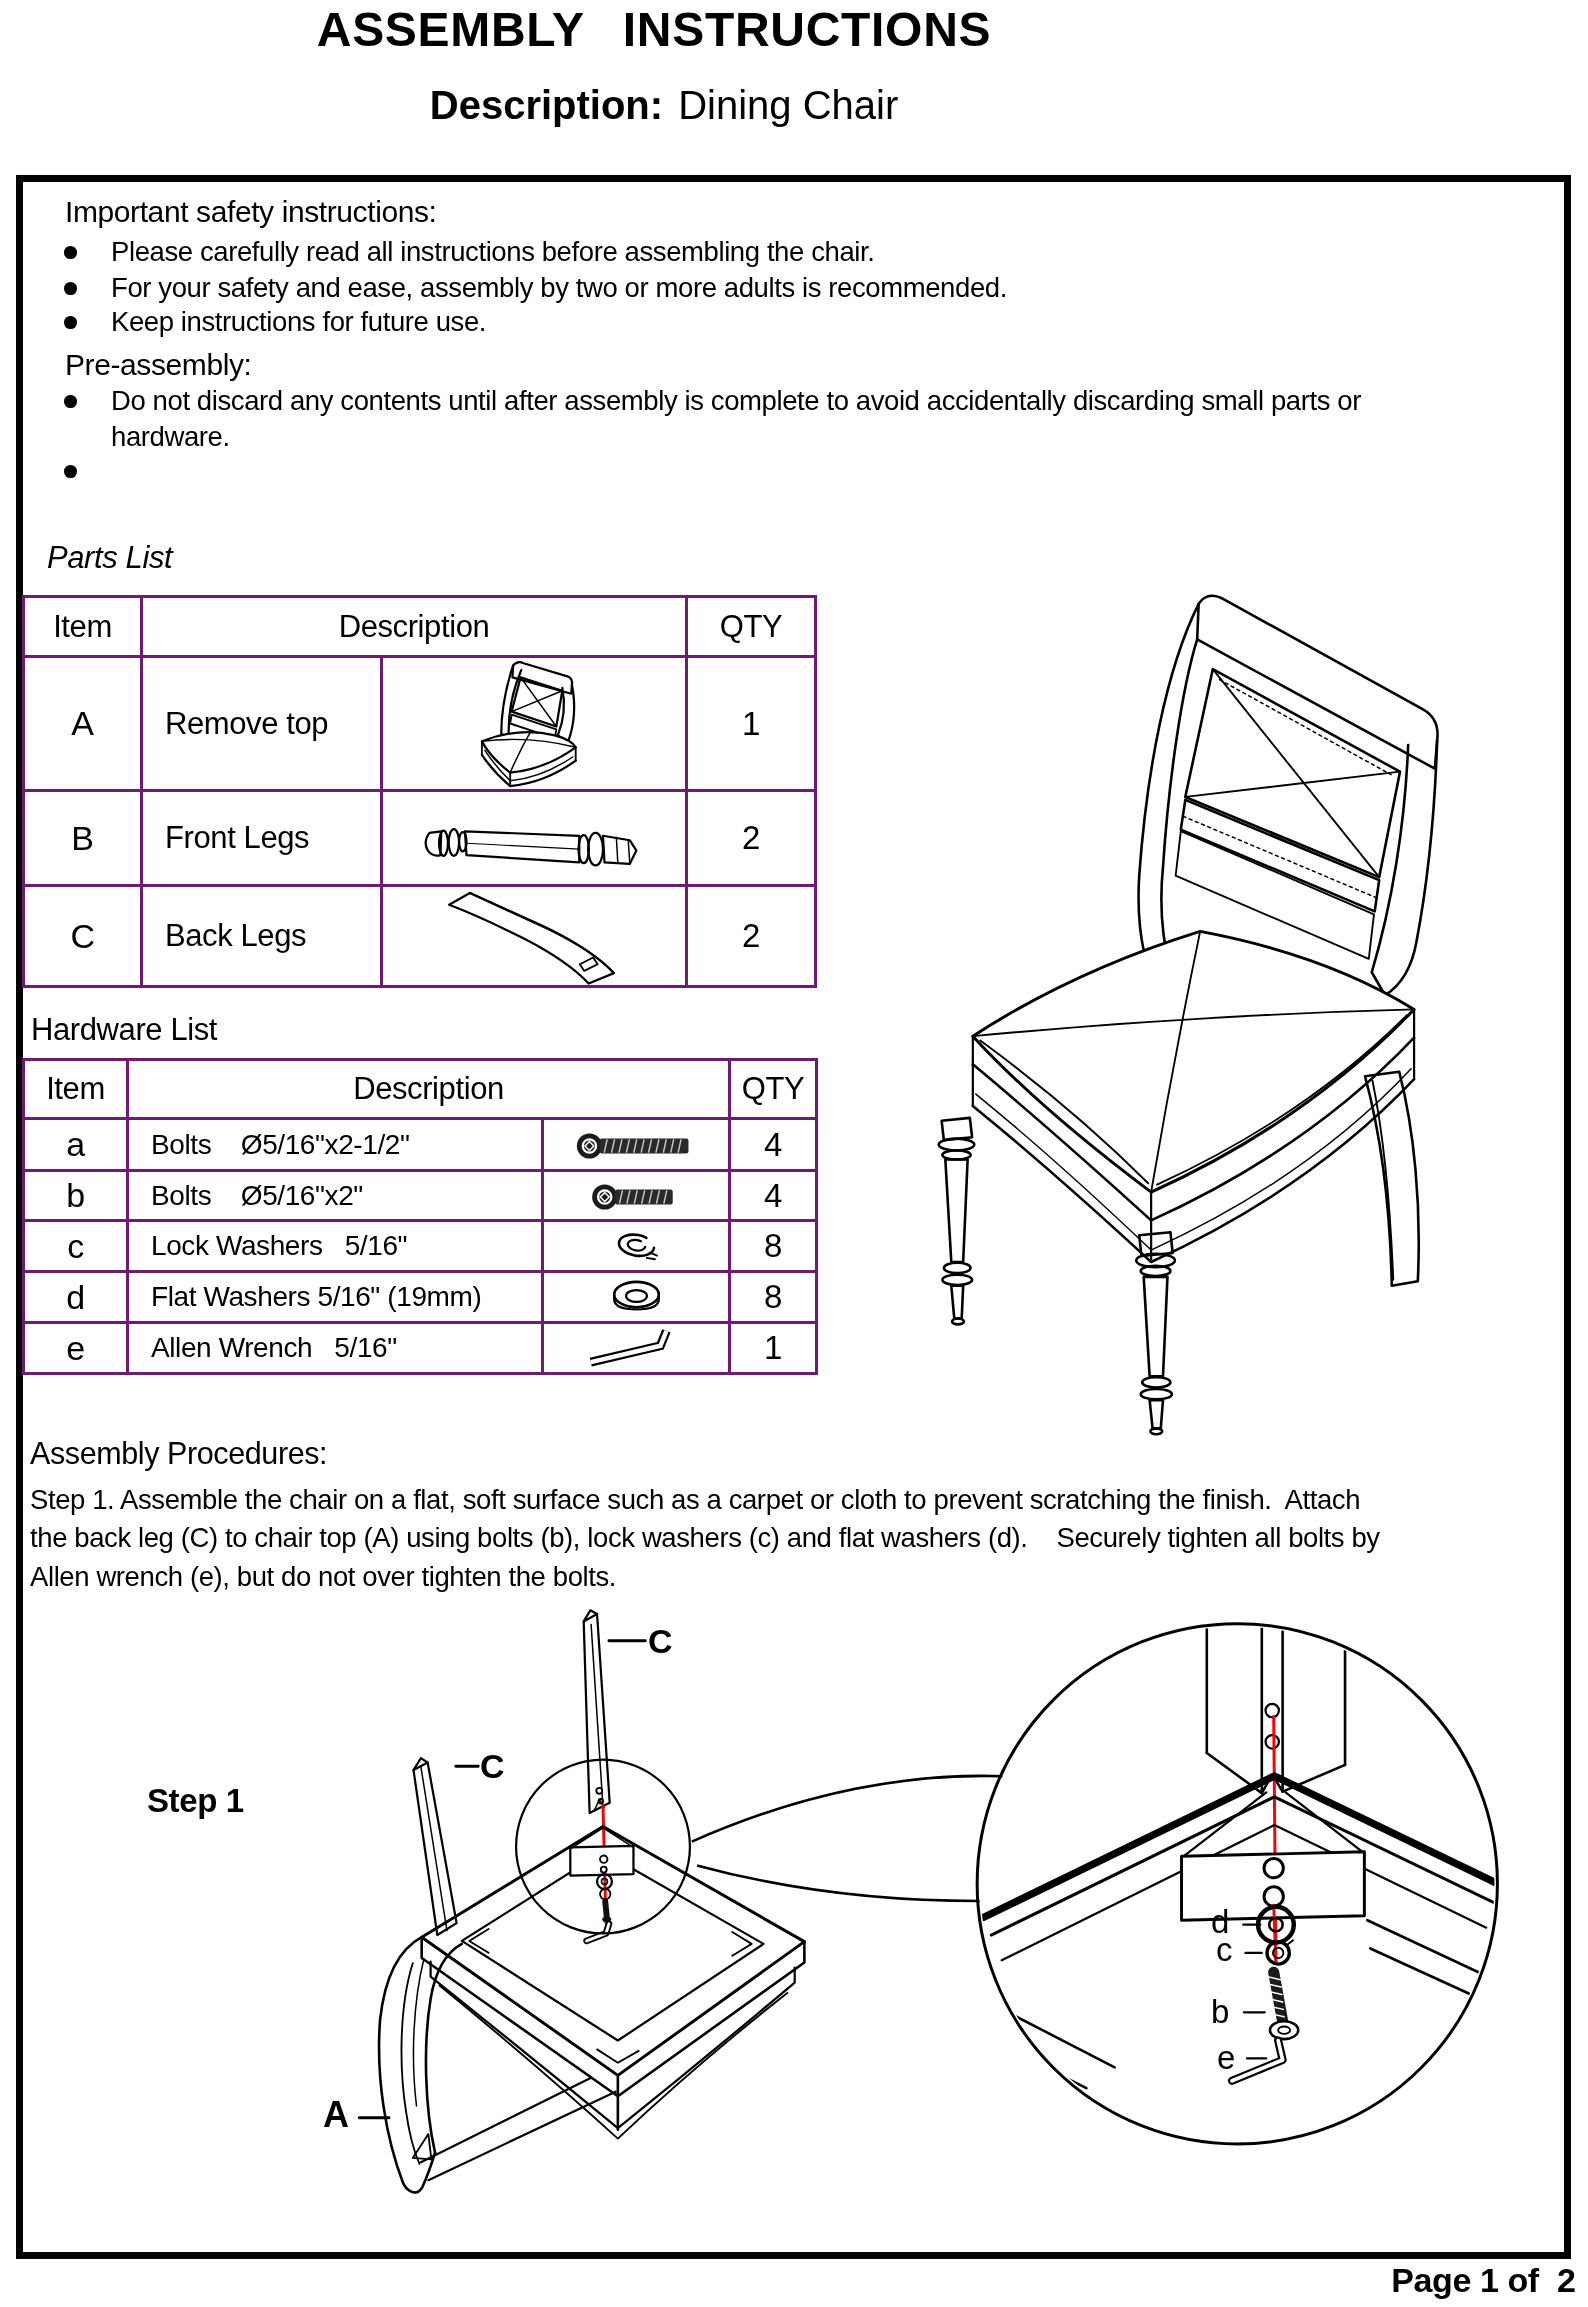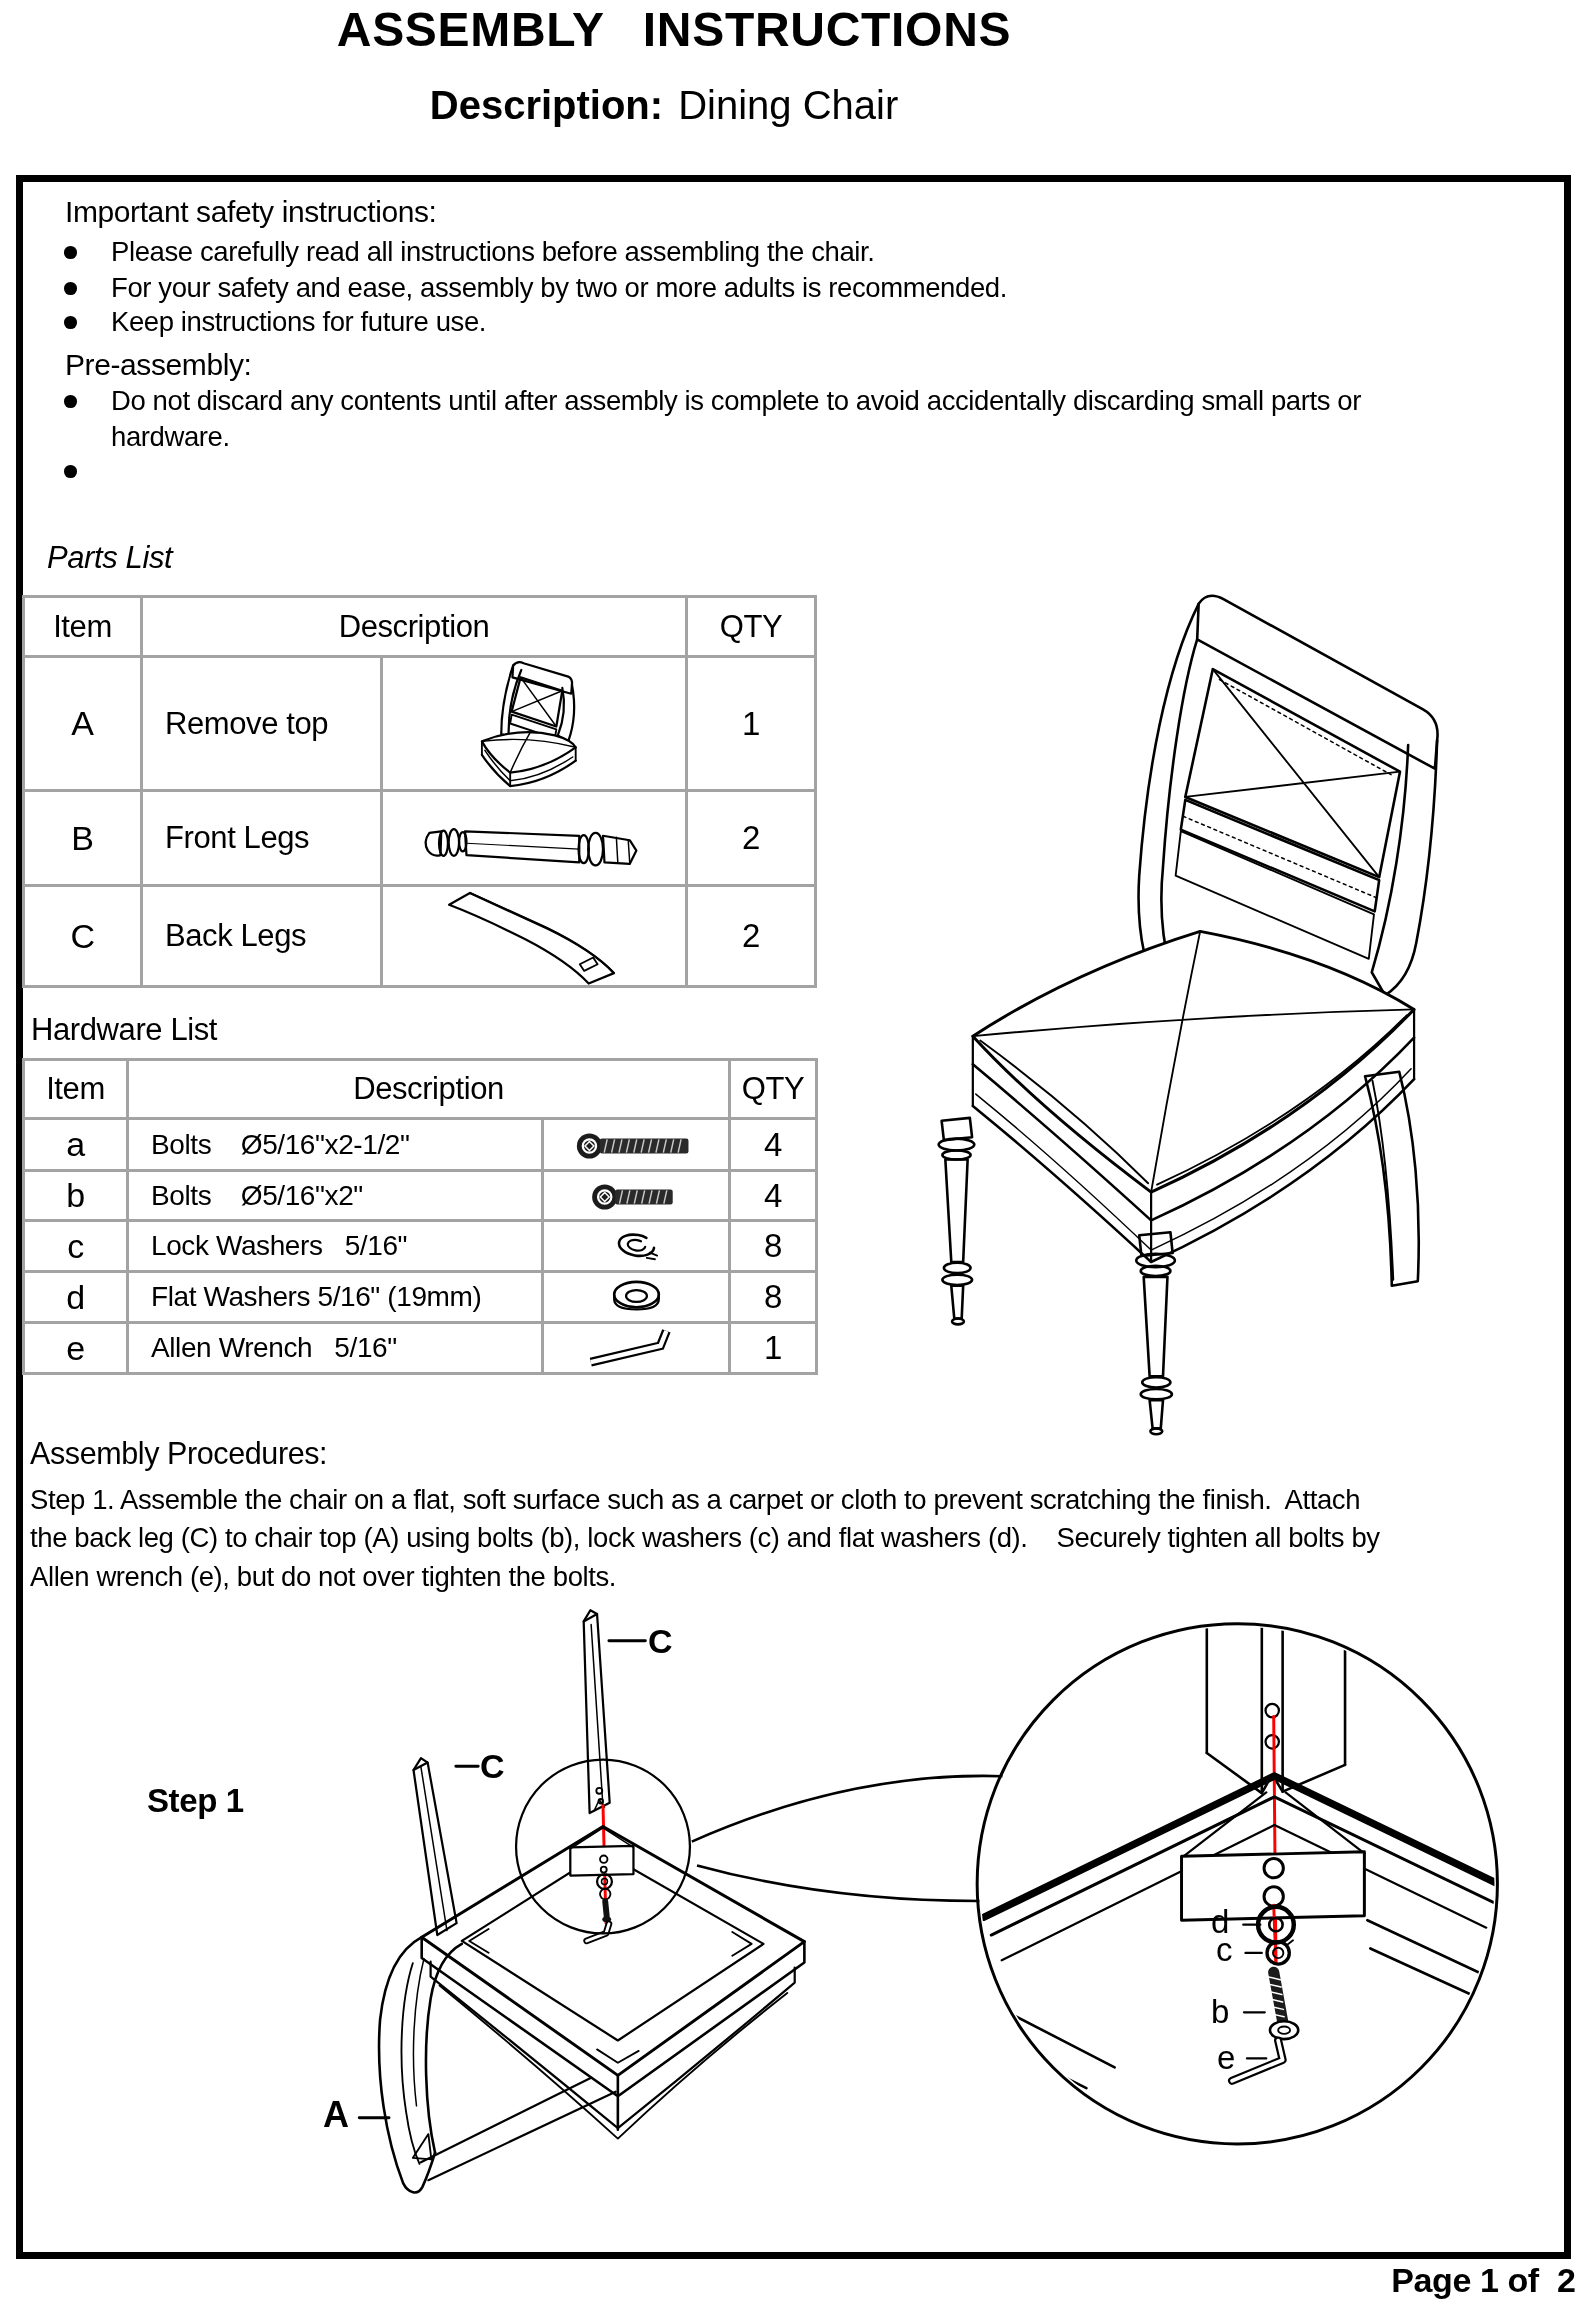--- a/index.html
+++ b/index.html
@@ -1,29 +1,29 @@
 <!DOCTYPE html>
 <html style="font-size:12px"><head>
 <meta charset="utf-8">
 <style>
   html,body{margin:0;padding:0;background:#fff;}
   .page{position:relative;width:1588px;height:2307px;background:#fff;color:#000;
         font-family:"Liberation Sans",sans-serif;letter-spacing:-0.4px;overflow:hidden;}
   .abs{position:absolute;}
   .doc-box{left:16.4px;top:175px;width:1555px;height:2084px;border:7.4px solid #000;box-sizing:border-box;}
   .title{left:0;top:1.5px;width:1308px;text-align:center;font-size:48px;font-weight:bold;
-         letter-spacing:0.7px;word-spacing:25px;margin-left:20px;}
+         letter-spacing:0.7px;word-spacing:25px;}
   .descline{left:0;top:83px;width:1328px;text-align:center;font-size:40px;letter-spacing:0;}
   .descline b{margin-right:15px;}
   .h-bold{font-size:30px;font-weight:normal;}
   .body-t{font-size:27.5px;white-space:pre;}
   .bullet-dot{position:absolute;width:12.6px;height:12.6px;border-radius:50%;background:#000;}
   .listhead{font-size:31px;}
   table{position:absolute;border-collapse:collapse;table-layout:fixed;}
-  td{border:3px solid #a3a3a3;text-align:center;vertical-align:middle;font-size:31px;padding:0;}
+  td{border:3px solid #701a75;text-align:center;vertical-align:middle;font-size:31px;padding:0;}
   td.desc{text-align:left;padding-left:22px;font-size:31px;}
   td.hdesc{text-align:left;padding-left:22px;font-size:28px;white-space:pre;}
   td.item{font-size:34px;}
   td.qty{font-size:33px;}
   .steptext{font-size:27.5px;white-space:pre;}
   .steplabel{font-size:33px;font-weight:bold;}
   .calloutC{font-size:34px;font-weight:bold;}
   .callout-hw{font-size:33px;}
   .pagenum{font-size:34px;font-weight:bold;white-space:pre;}
   svg{display:block;}

